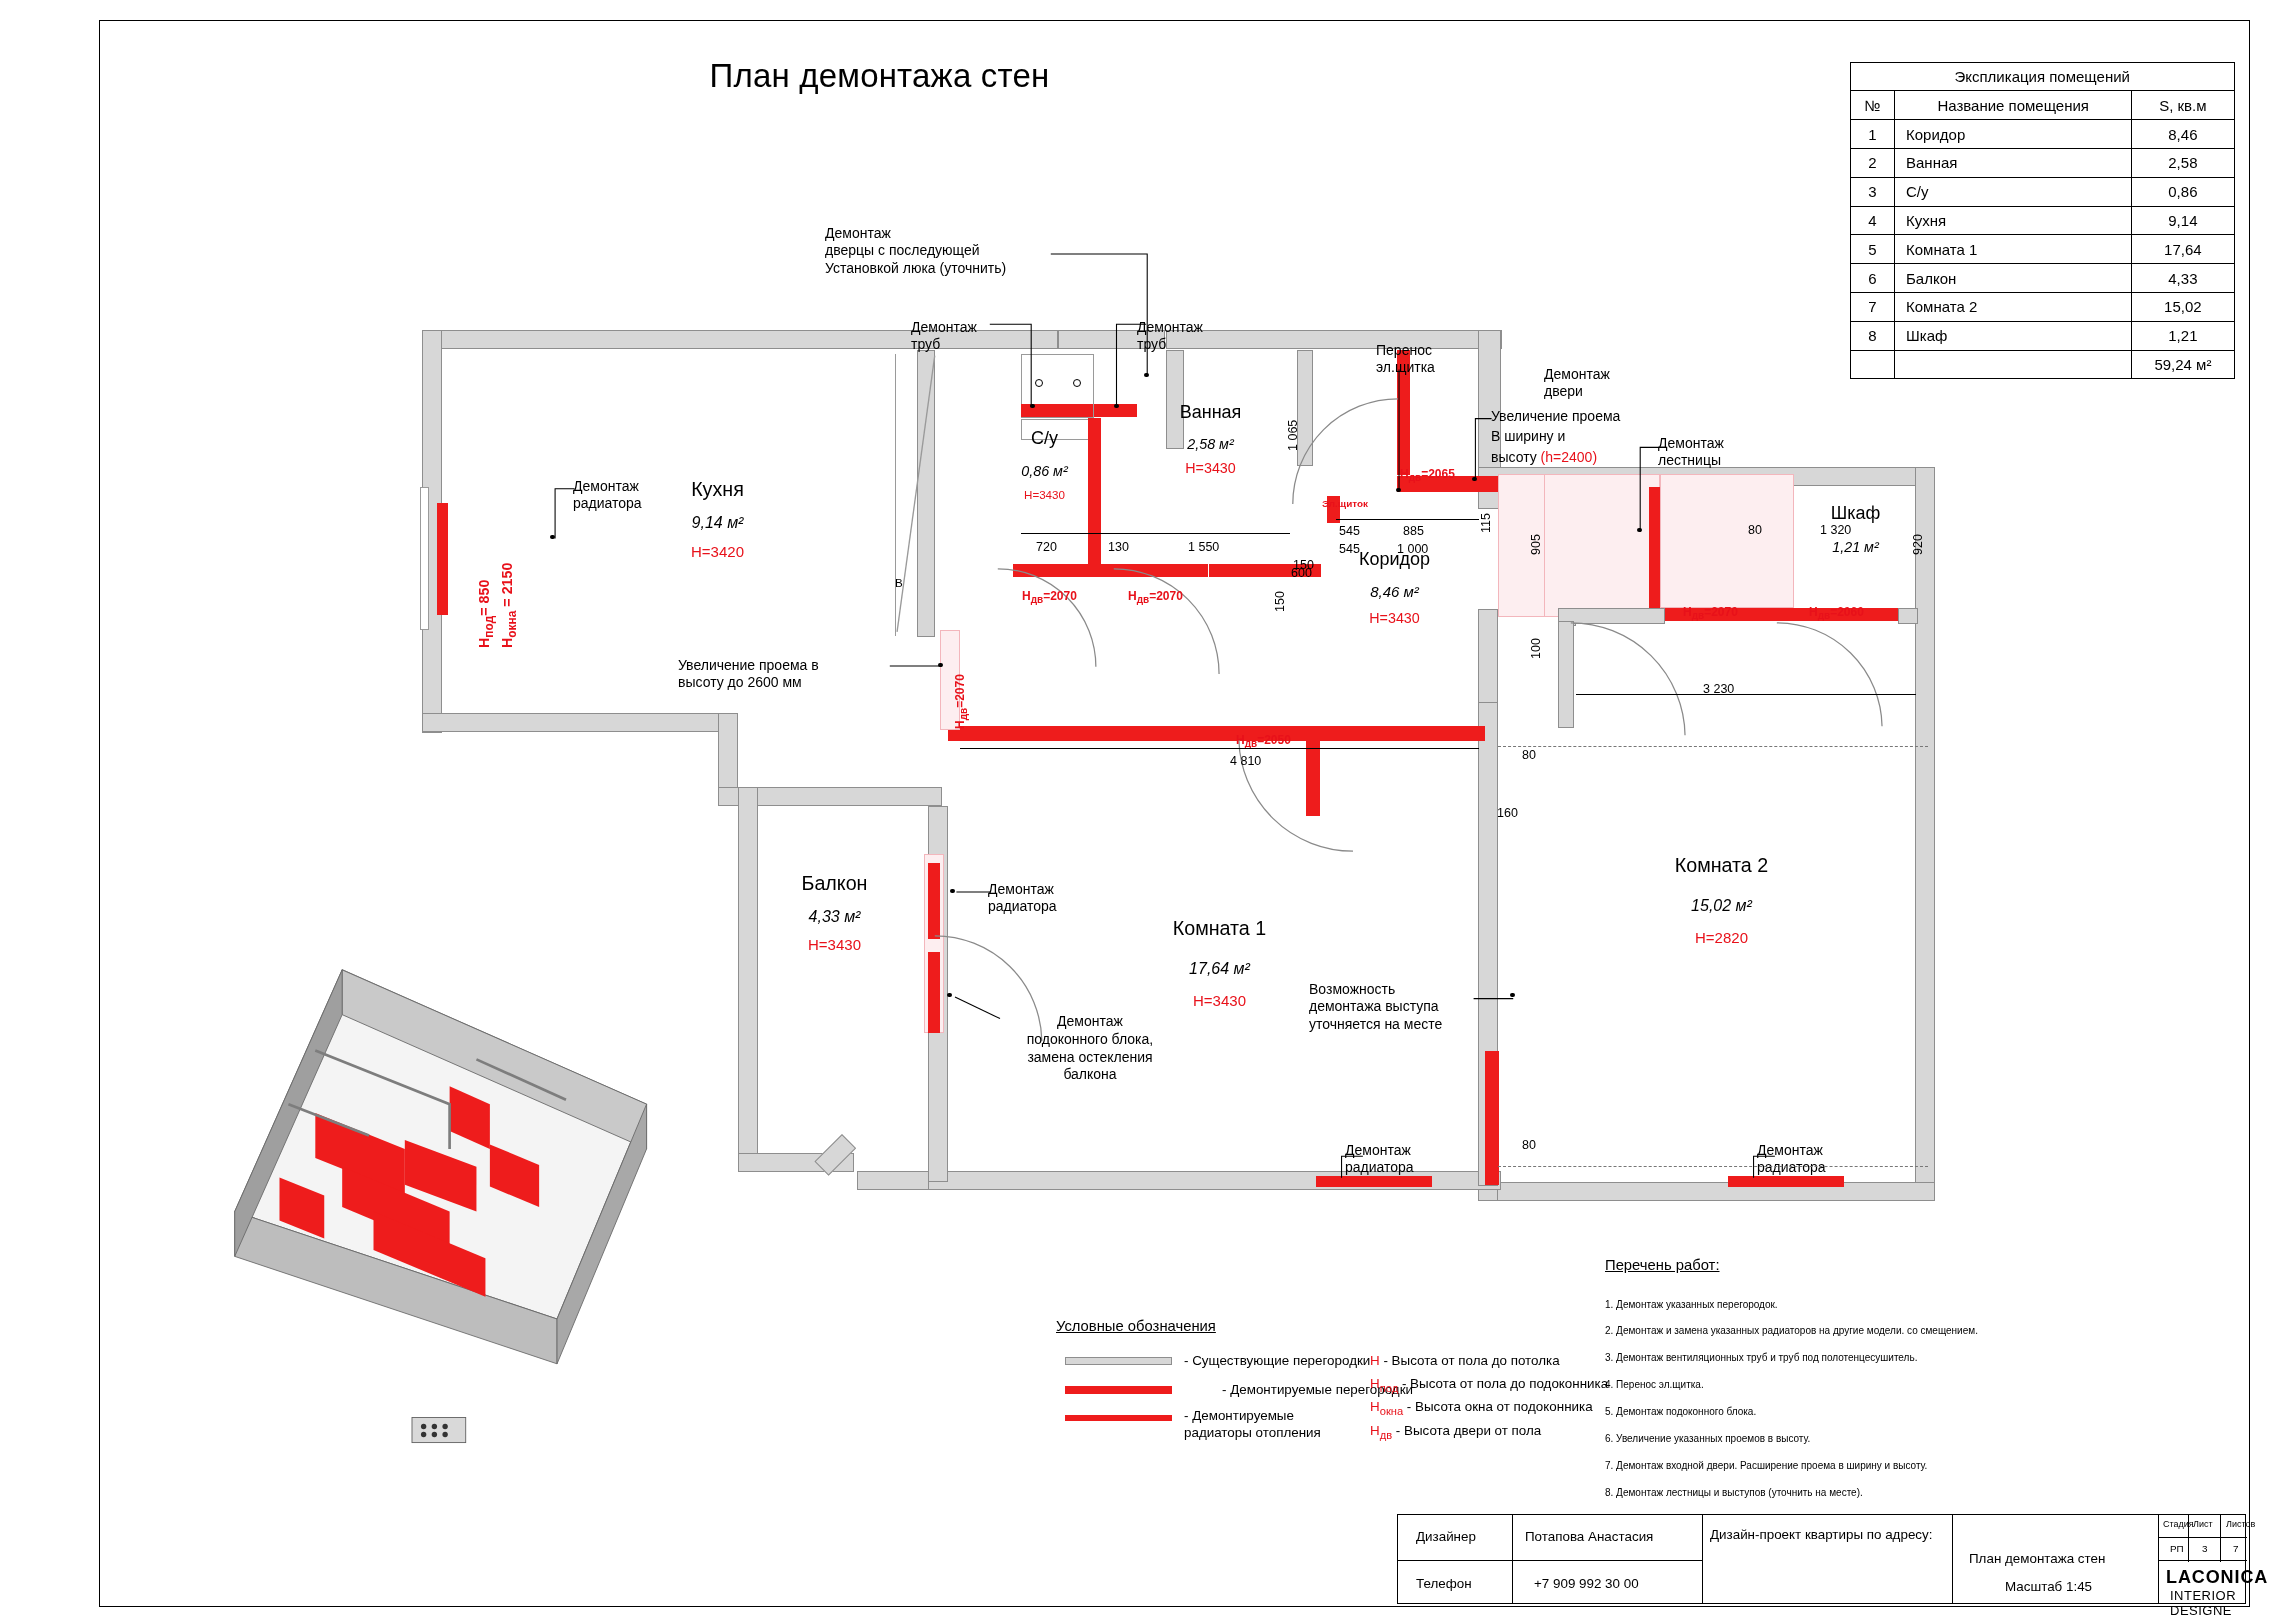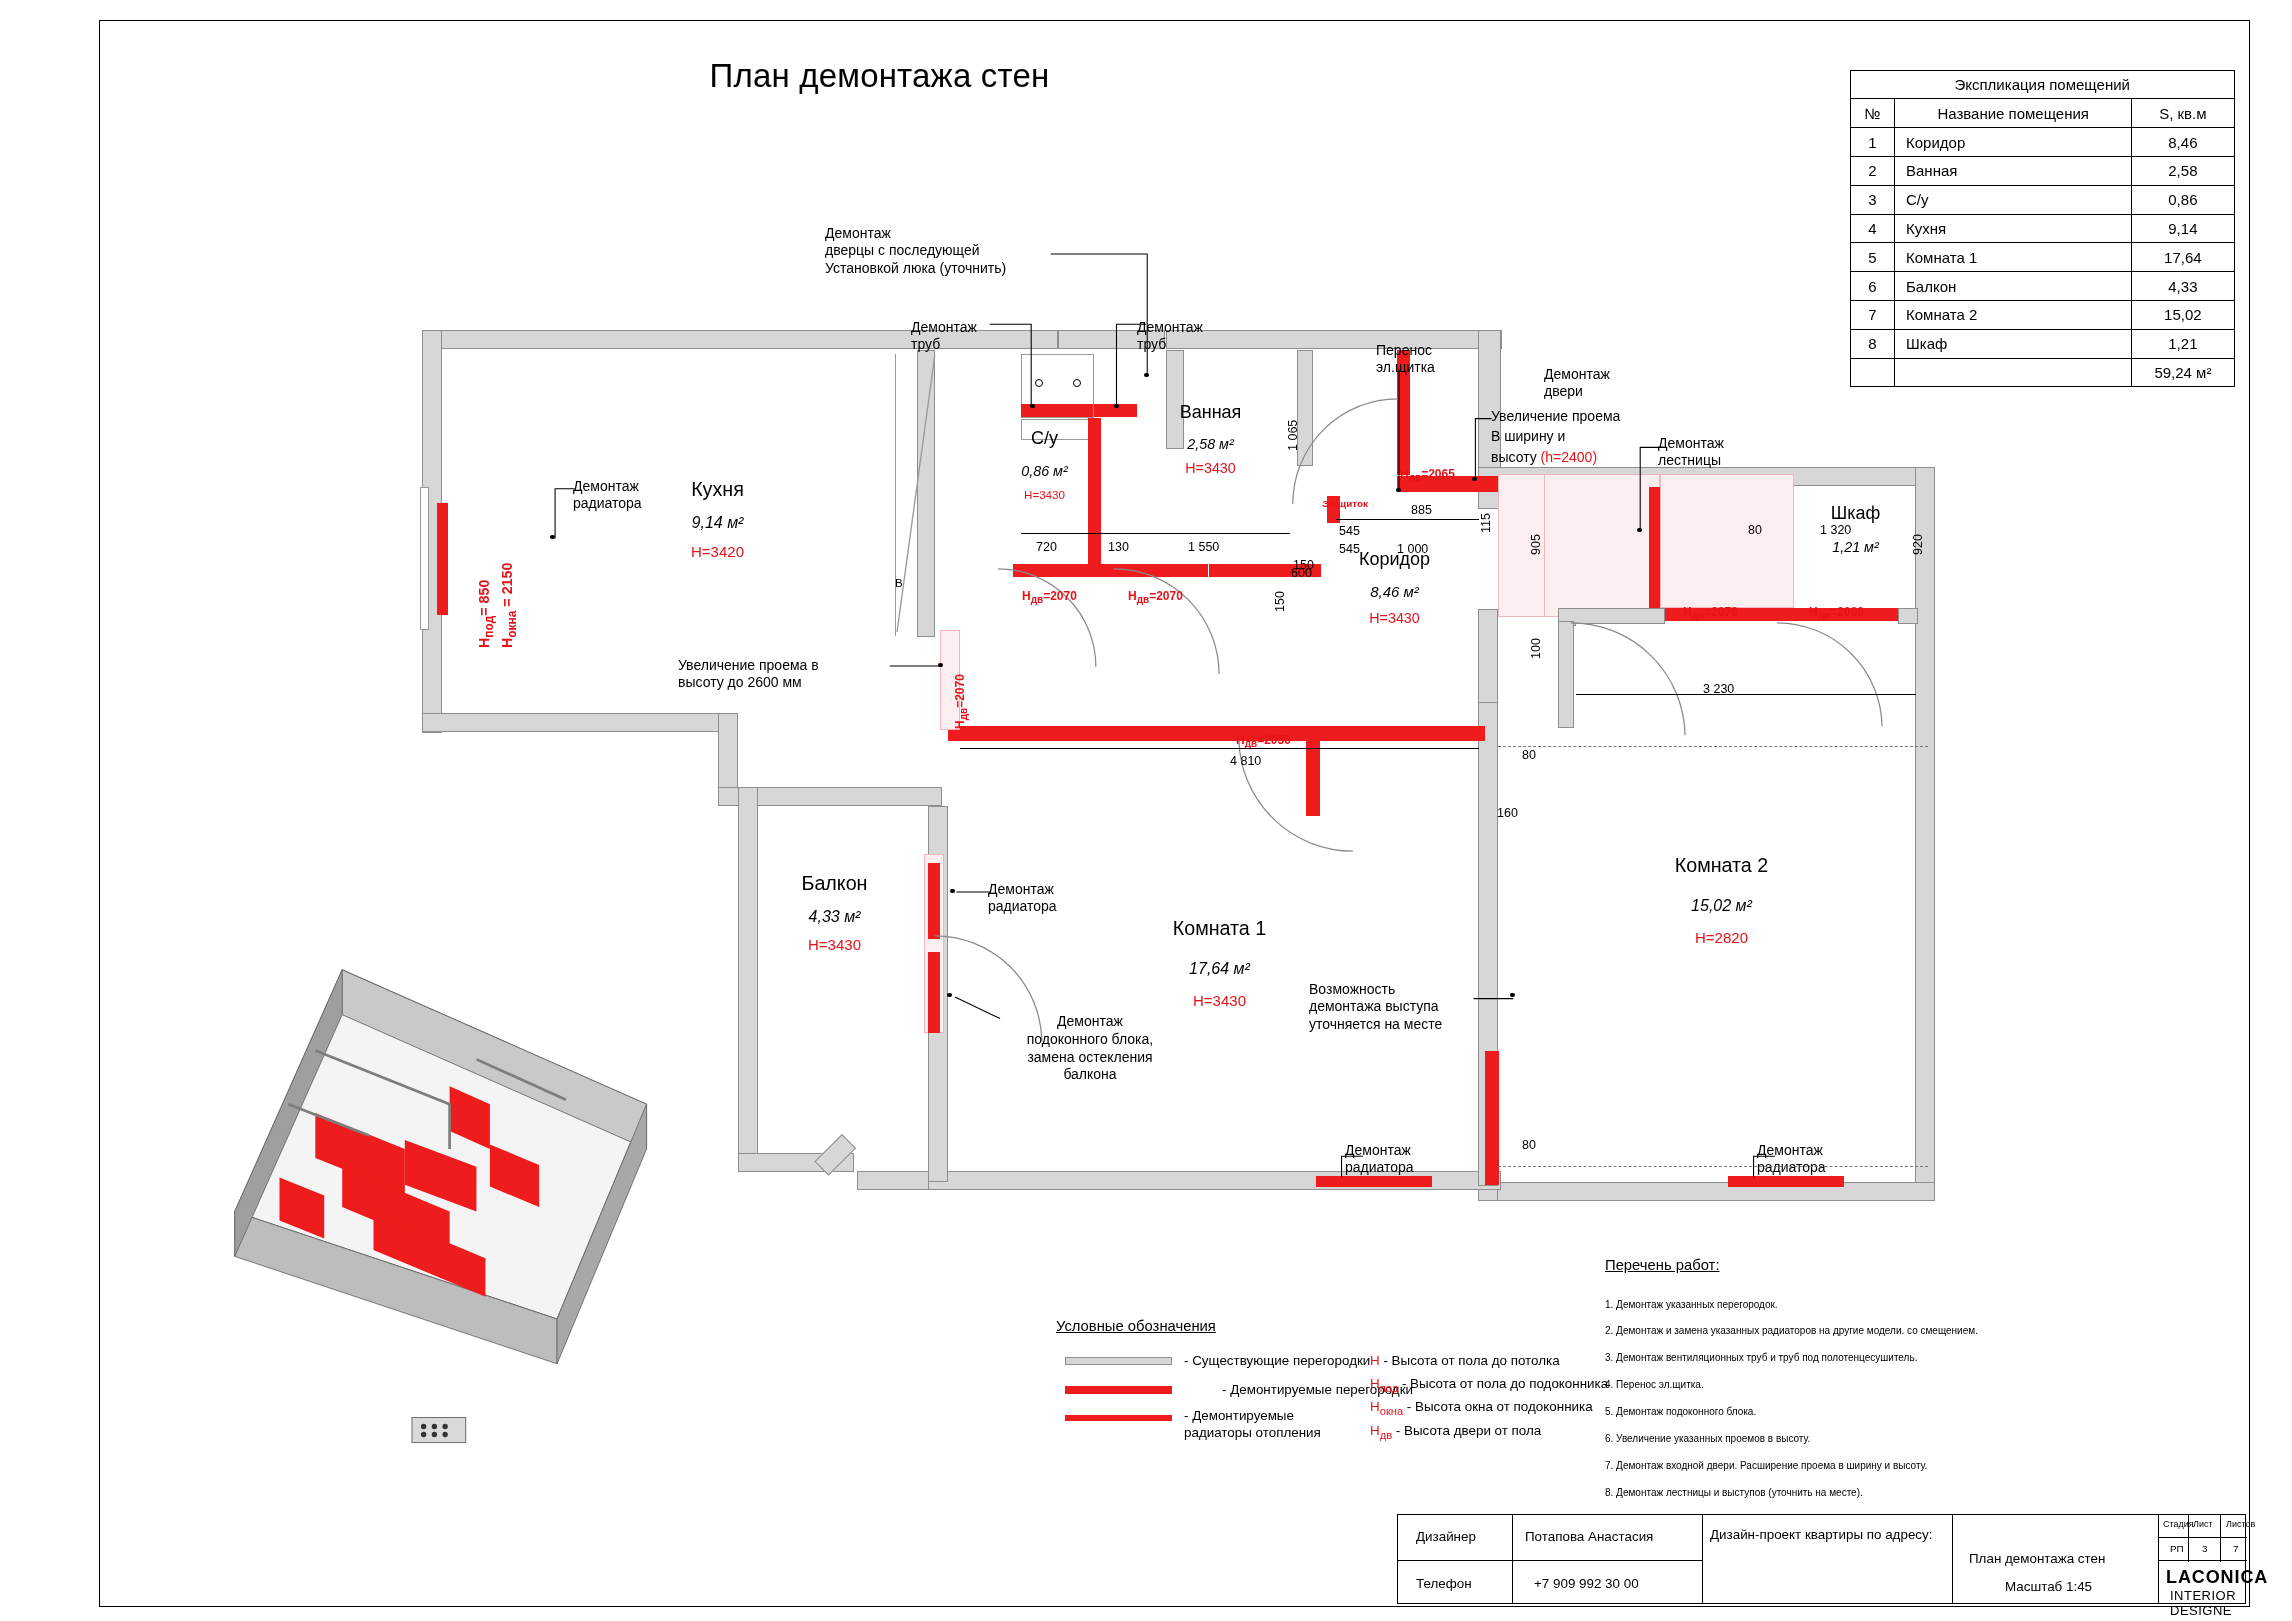--- a/index.html
+++ b/index.html
@@ -21,21 +21,21 @@
   .wall{position:absolute;background:#d7d7d7;border:0.9px solid #8e8e8e;box-sizing:border-box;}
   .demo{position:absolute;background:#ee1c1c;}
   .rad{position:absolute;background:#ee1c1c;}
   .pinkfill{position:absolute;background:#fdeef0;border:0.9px solid #f3b6bc;box-sizing:border-box;}
   .dash{position:absolute;border-top:0.9px dashed #777;}
   .dot{position:absolute;width:4.5px;height:4.5px;background:#000;border-radius:50%;}
   .dimline{position:absolute;background:#000;}
   .thin{position:absolute;border:0.9px solid #9a9a9a;box-sizing:border-box;background:#fff;}
 
   
-  #exp{position:absolute;right:14.3px;top:41px;width:385px;border-collapse:collapse;font-size:15px;margin-top:8px;}
+  #exp{position:absolute;right:14.3px;top:41px;width:385px;border-collapse:collapse;font-size:15px;}
   #exp td,#exp th{border:0.9px solid #000;padding:5.4px 7.2px;text-align:center;font-weight:400;}
   #exp .name{text-align:left;padding-left:10.7px;}
   #exp .hdr{font-size:15px;}
 
   
   #tb{position:absolute;left:1297px;bottom:1.8px;width:849px;height:90px;border:0.9px solid #000;box-sizing:border-box;font-size:13.4px;}
   .tbtxt{position:absolute;font-size:13.4px;}
 
   
   .legtitle{position:absolute;font-size:14.8px;text-decoration:underline;}
@@ -355,21 +355,21 @@
 
       <div class="dim" style="left:936px;top:519px;">720</div>
       <div class="dim" style="left:1008px;top:519px;">130</div>
       <div class="dim" style="left:1088px;top:519px;">1 550</div>
       <div class="dim" style="left:1191px;top:545px;">600</div>
       <div class="dim" style="left:1193px;top:537px;">150</div>
       <div class="dim vert" style="left:1173px;top:591px;">150</div>
       <div class="dim vert" style="left:1186px;top:430px;">1 065</div>
       <div class="dim" style="left:1239px;top:503px;">545</div>
       <div class="dim" style="left:1239px;top:521px;">545</div>
-      <div class="dim" style="left:1303px;top:482px;margin-left:8px;">885</div>
+      <div class="dim" style="left:1303px;top:503px;">885</div>
       <div class="dim" style="left:1297px;top:521px;">1 000</div>
       <div class="dim vert" style="left:1379px;top:512px;">115</div>
       <div class="dim vert" style="left:1429px;top:534px;">905</div>
       <div class="dim vert" style="left:1429px;top:638px;">100</div>
       <div class="dim" style="left:1648px;top:502px;">80</div>
       <div class="dim" style="left:1720px;top:502px;">1 320</div>
       <div class="dim vert" style="left:1811px;top:534px;">920</div>
       <div class="dim" style="left:1603px;top:661px;">3 230</div>
       <div class="dim" style="left:1130px;top:733px;">4 810</div>
       <div class="dim" style="left:1422px;top:727px;">80</div>

